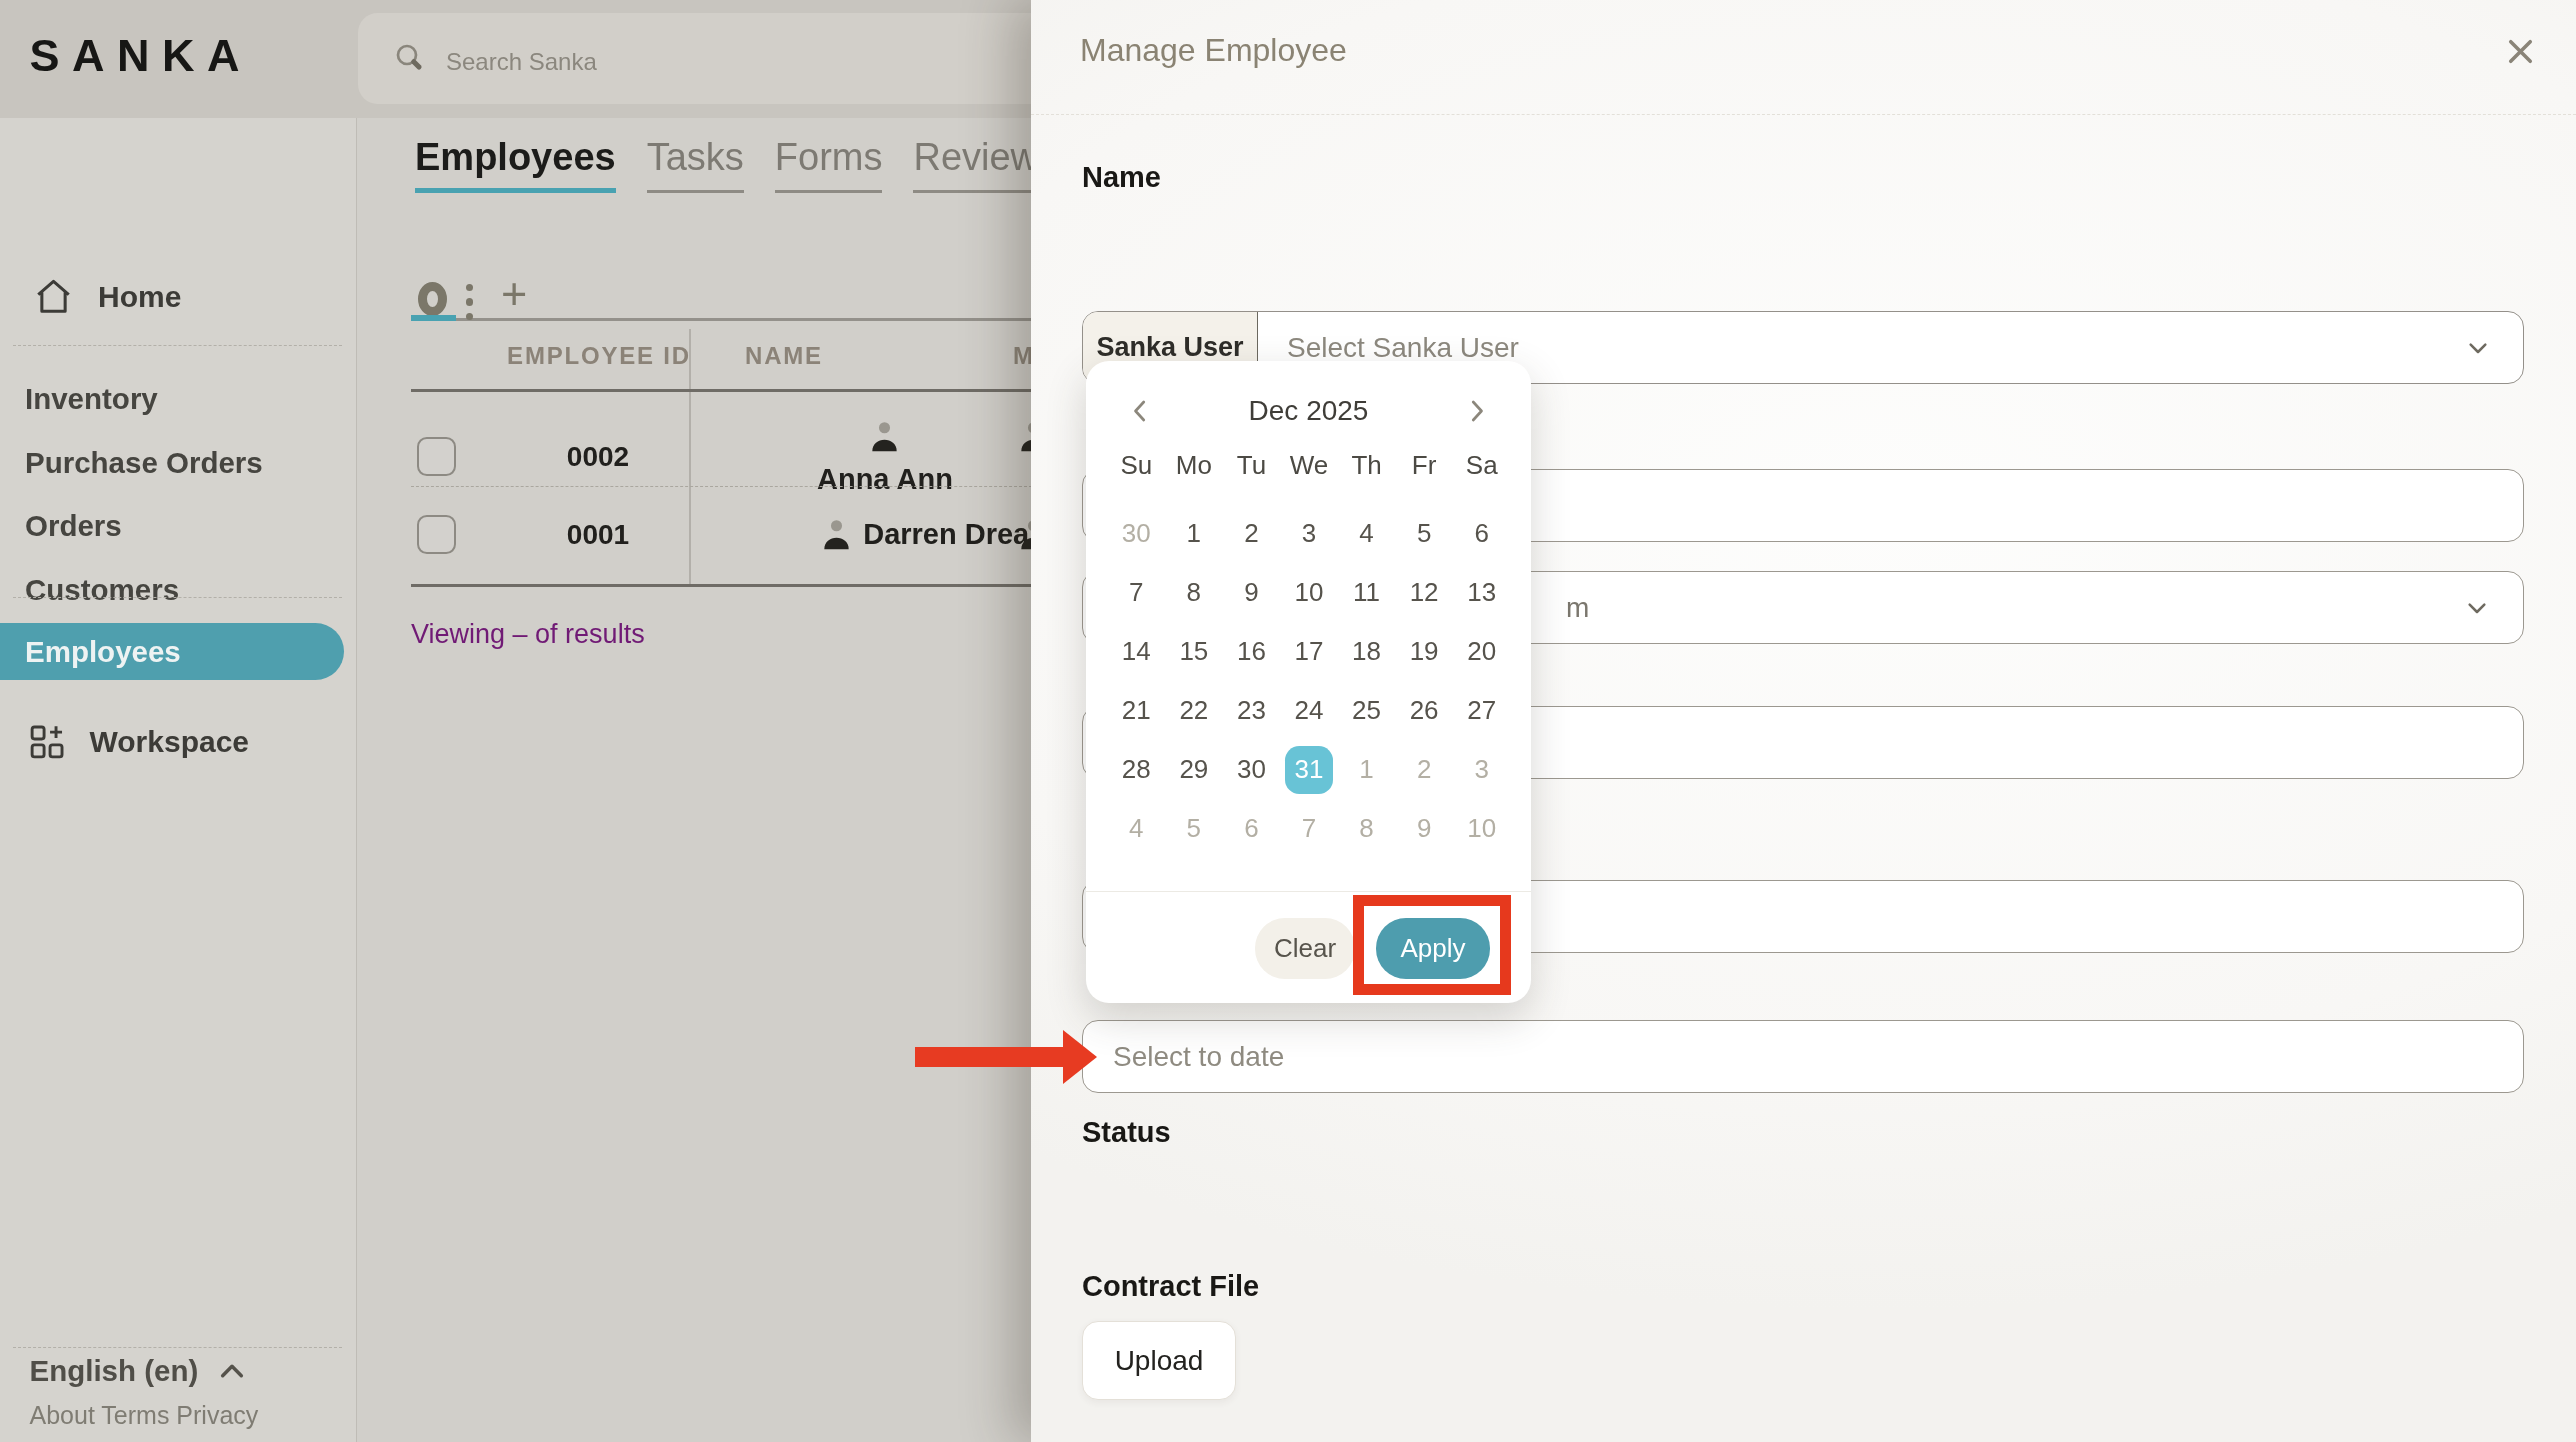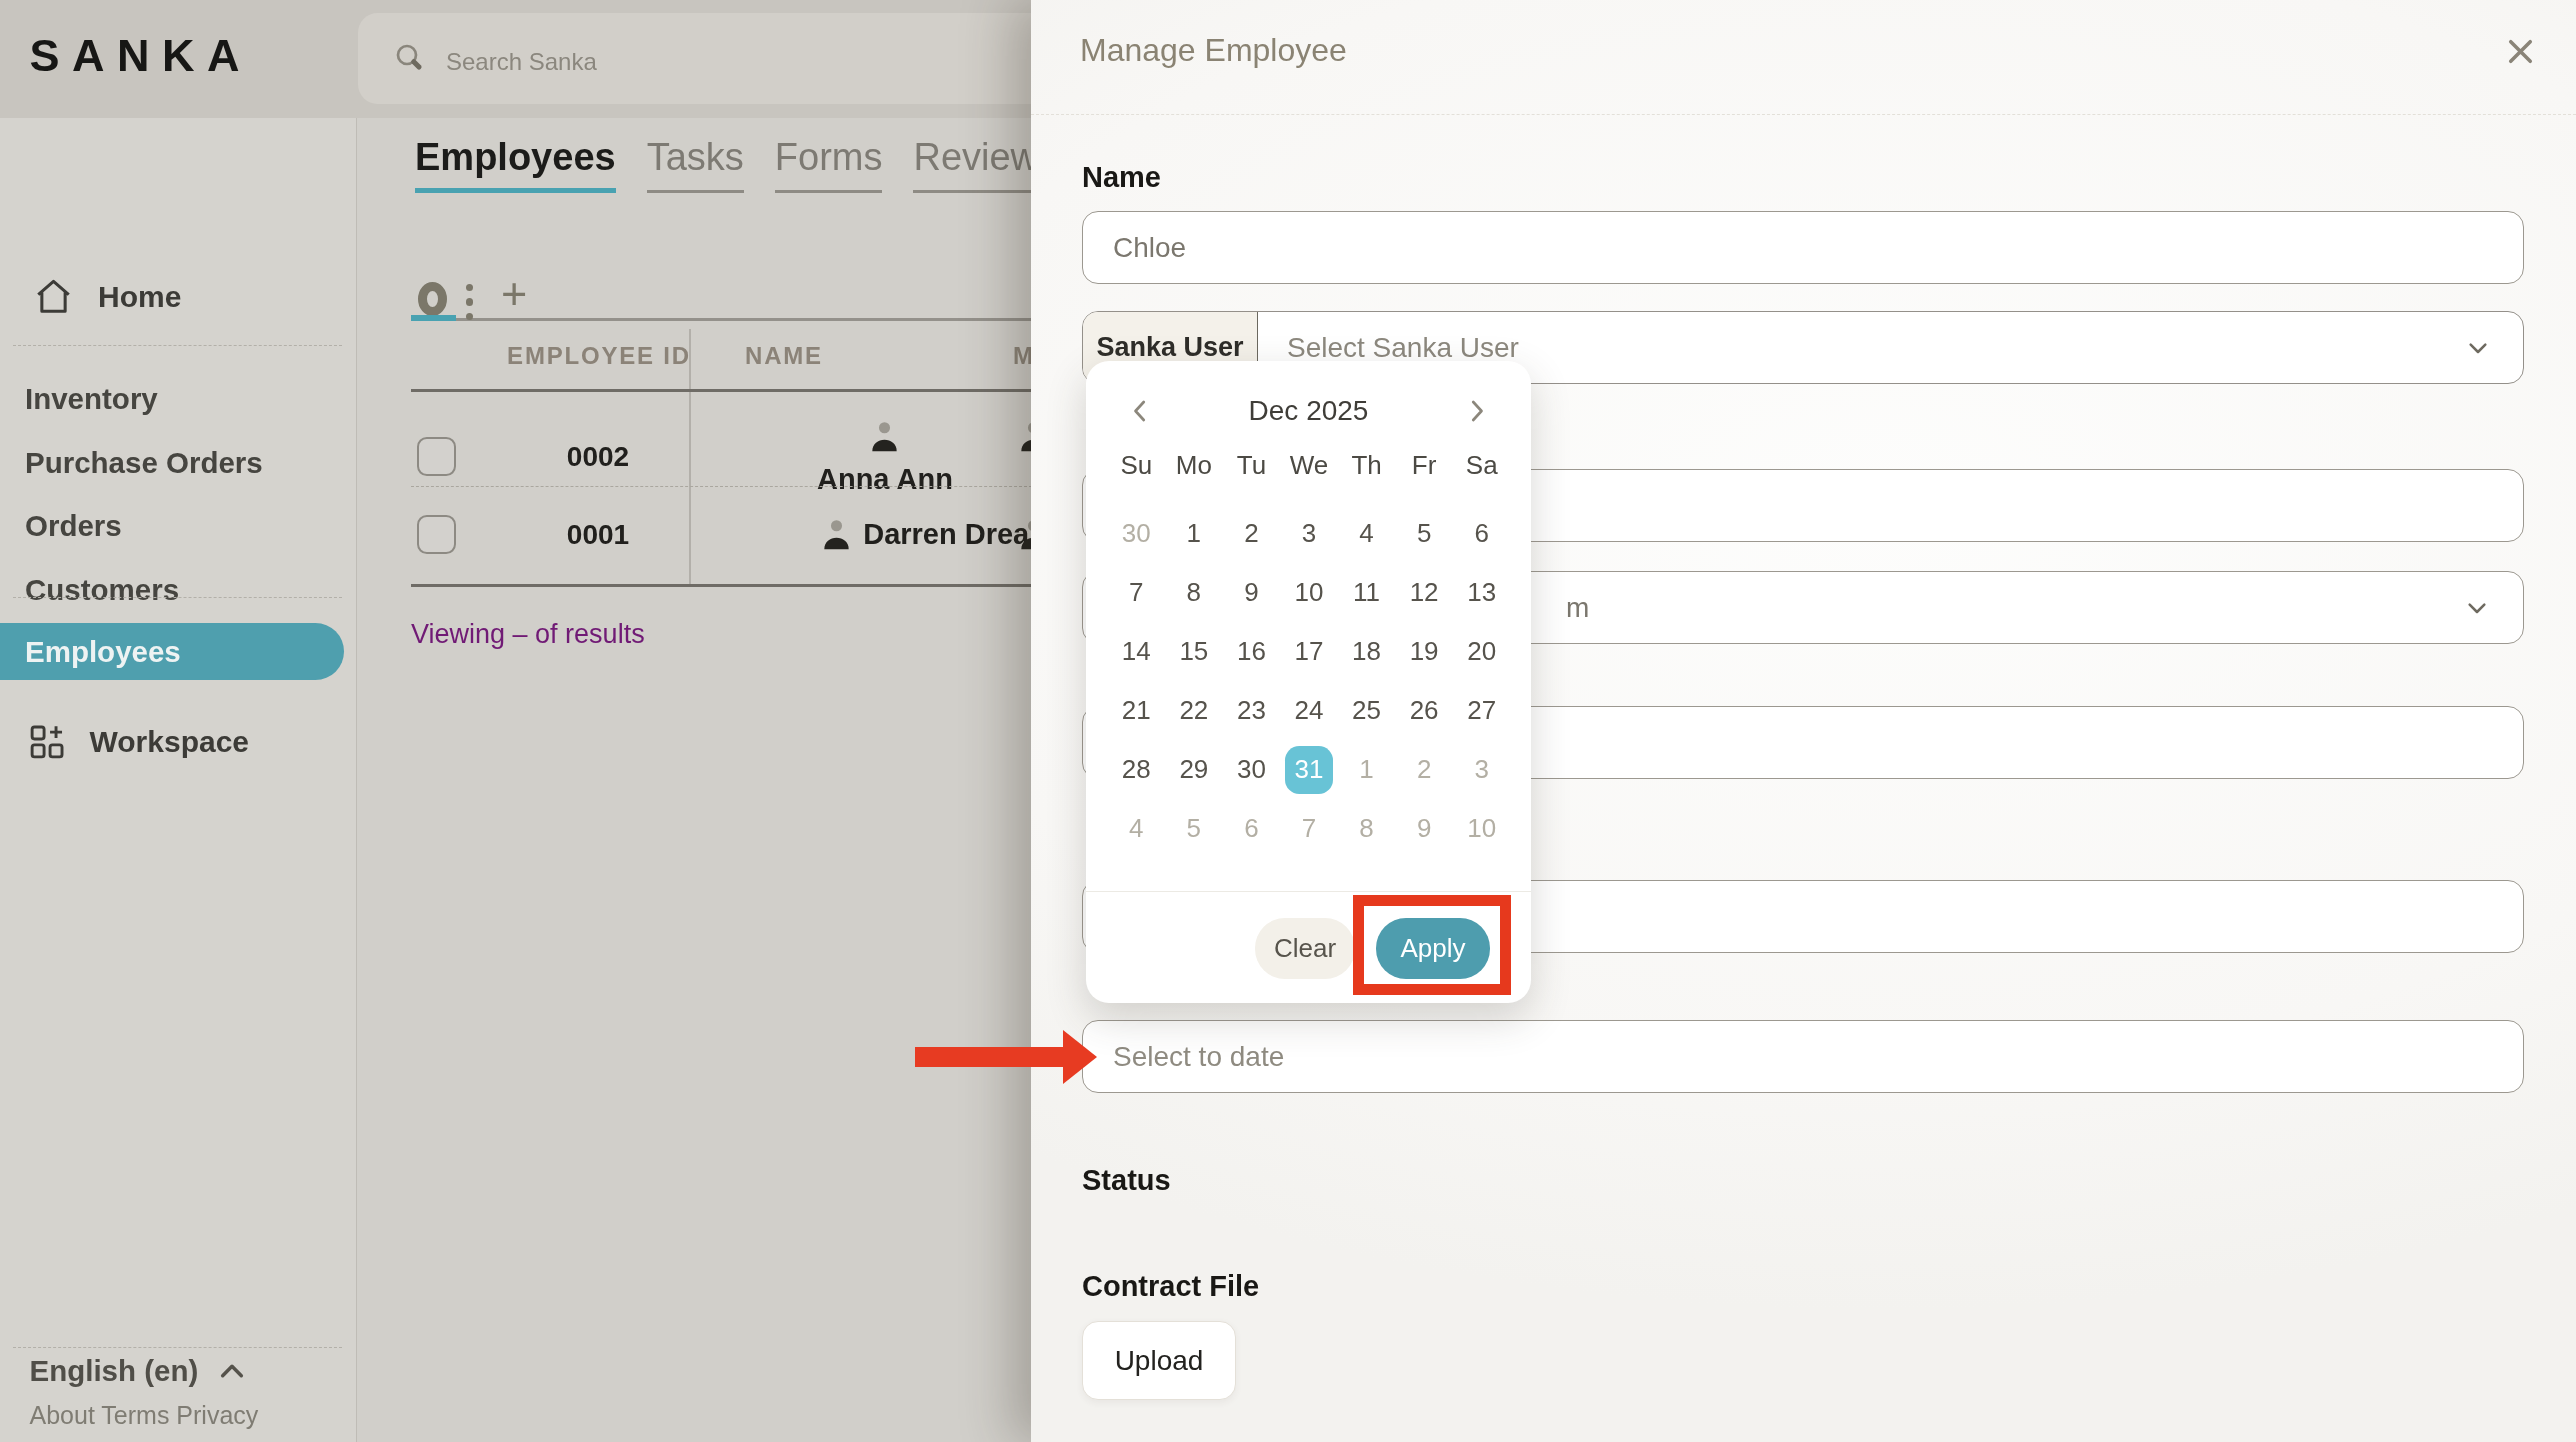--- a/index.html
+++ b/index.html
@@ -238,23 +238,20 @@
   <div class="abs drawer">
     <div class="abs drawer-title">Manage Employee</div>
     <div class="abs drawer-close">
       <svg width="39" height="39" viewBox="0 0 24 24">
         <path d="M6 6 L18 18 M18 6 L6 18" stroke="#8a8478" stroke-width="2.2" stroke-linecap="round"></path>
       </svg>
     </div>
     <div class="abs drawer-dash"></div>
 
     <div class="abs flabel" style="left:51px;top:161px;">Name</div>
-    <div class="abs field" style="top:211px;">
-      <span>Chloe</span>
-    </div>
 
     <div class="abs sanka-group">
       <div class="sanka-seg">Sanka User</div>
       <div class="sanka-ph">Select Sanka User</div>
       <span class="chev">
         <svg width="32" height="32" viewBox="0 0 24 24" fill="none">
           <path d="M6.5 9.5 12 15 17.5 9.5" stroke="#6e6a60" stroke-width="1.9" stroke-linecap="round" stroke-linejoin="round"></path>
         </svg>
       </span>
     </div>
@@ -268,21 +265,21 @@
         </svg>
       </span>
     </div>
     <div class="abs field" style="top:706px;"></div>
     <div class="abs field" style="top:880px;"></div>
 
     <div class="abs field" style="top:1020px;">
       <span class="placeholder">Select to date</span>
     </div>
 
-    <div class="abs flabel" style="left:51px;top:1164px;">Status</div>
+    <div class="abs flabel" style="left:51px;top:1116px;">Status</div>
 
     <div class="abs flabel" style="left:51px;top:1270px;">Contract File</div>
     <div class="abs" style="left:51px;top:1321px;width:154px;height:79px;background:#fff;border:1.8px solid #e4e0d8;
          border-radius:16px;display:flex;align-items:center;justify-content:center;font-size:28px;color:#23221f;
          box-shadow:0 2.7px 7.2px rgba(60,55,45,.06);">
       <span>Upload</span>
     </div>
   </div>
 
   <div class="abs cal">

